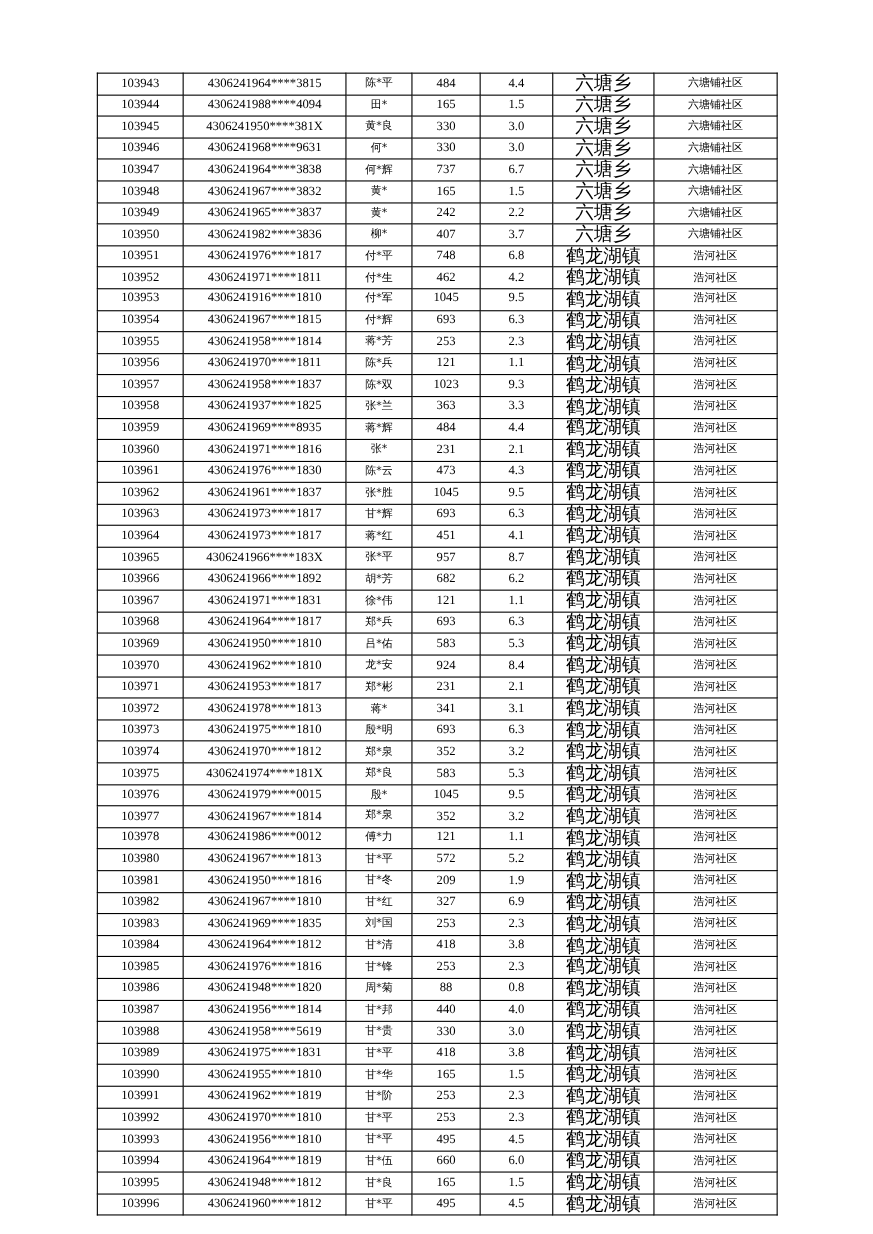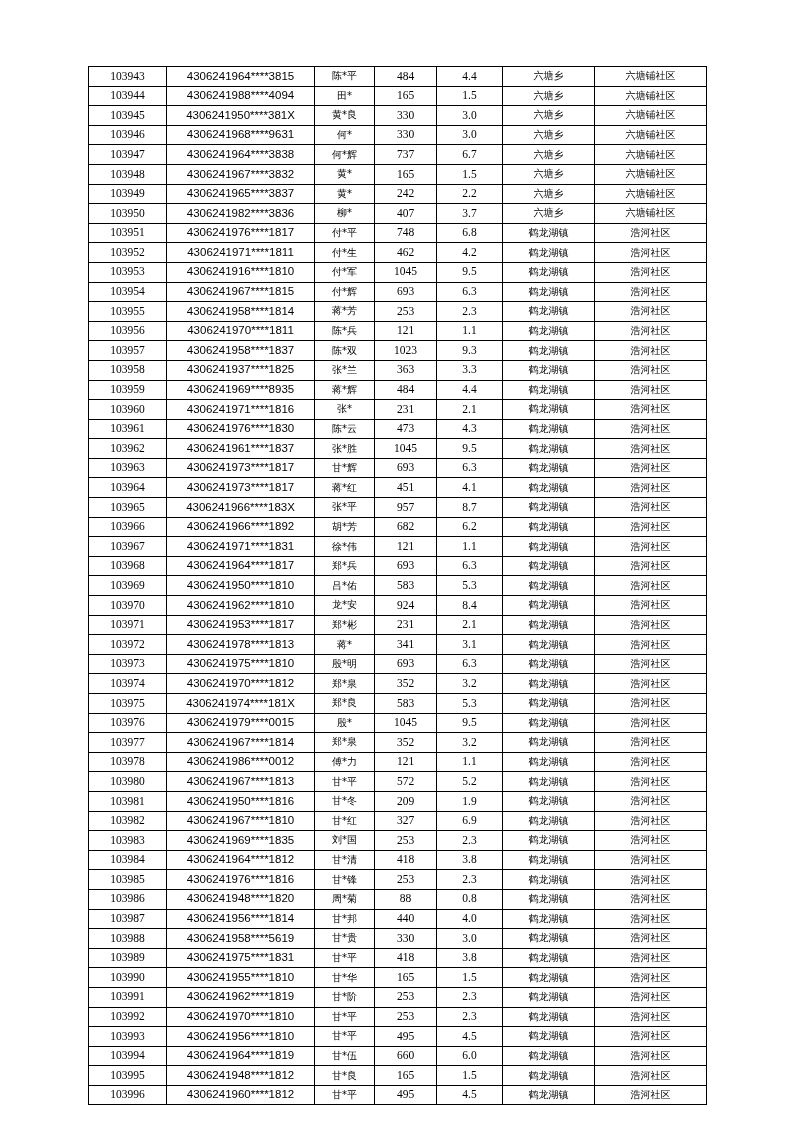--- a/index.html
+++ b/index.html
@@ -38,25 +38,25 @@
   }
   col.c-id      { width: 78px; }
   col.c-idcard  { width: 148px; }
   col.c-name    { width: 60px; }
   col.c-amount  { width: 62px; }
   col.c-rate    { width: 66px; }
   col.c-town    { width: 92px; }
   col.c-village { width: 112px; }
 
   .cell-id      { font-family: "Liberation Serif", serif; }
-  .cell-idcard  { font-family: Liberation Sans, sans-serif; letter-spacing: 0px; }
+  .cell-idcard  { font-family: Liberation Serif, serif; letter-spacing: 0px; }
   .cell-name    { font-family: "DejaVu Sans", "Liberation Sans", sans-serif; font-size: 10px; }
   .cell-amount  { font-family: "Liberation Serif", serif; }
   .cell-rate    { font-family: "Liberation Serif", serif; }
-  .cell-town    { font-family: "DejaVu Sans", "Liberation Sans", sans-serif; font-size: 10px; margin-left: 16px; }
+  .cell-town    { font-family: "DejaVu Sans", "Liberation Sans", sans-serif; font-size: 17px; margin-left: 16px; }
   .cell-village { font-family: "DejaVu Sans", "Liberation Sans", sans-serif; font-size: 10px; }
 </style>
 </head>
 <body>
 
 <div class="page">
   <table class="data-table">
     <colgroup>
       <col class="c-id">
       <col class="c-idcard">

